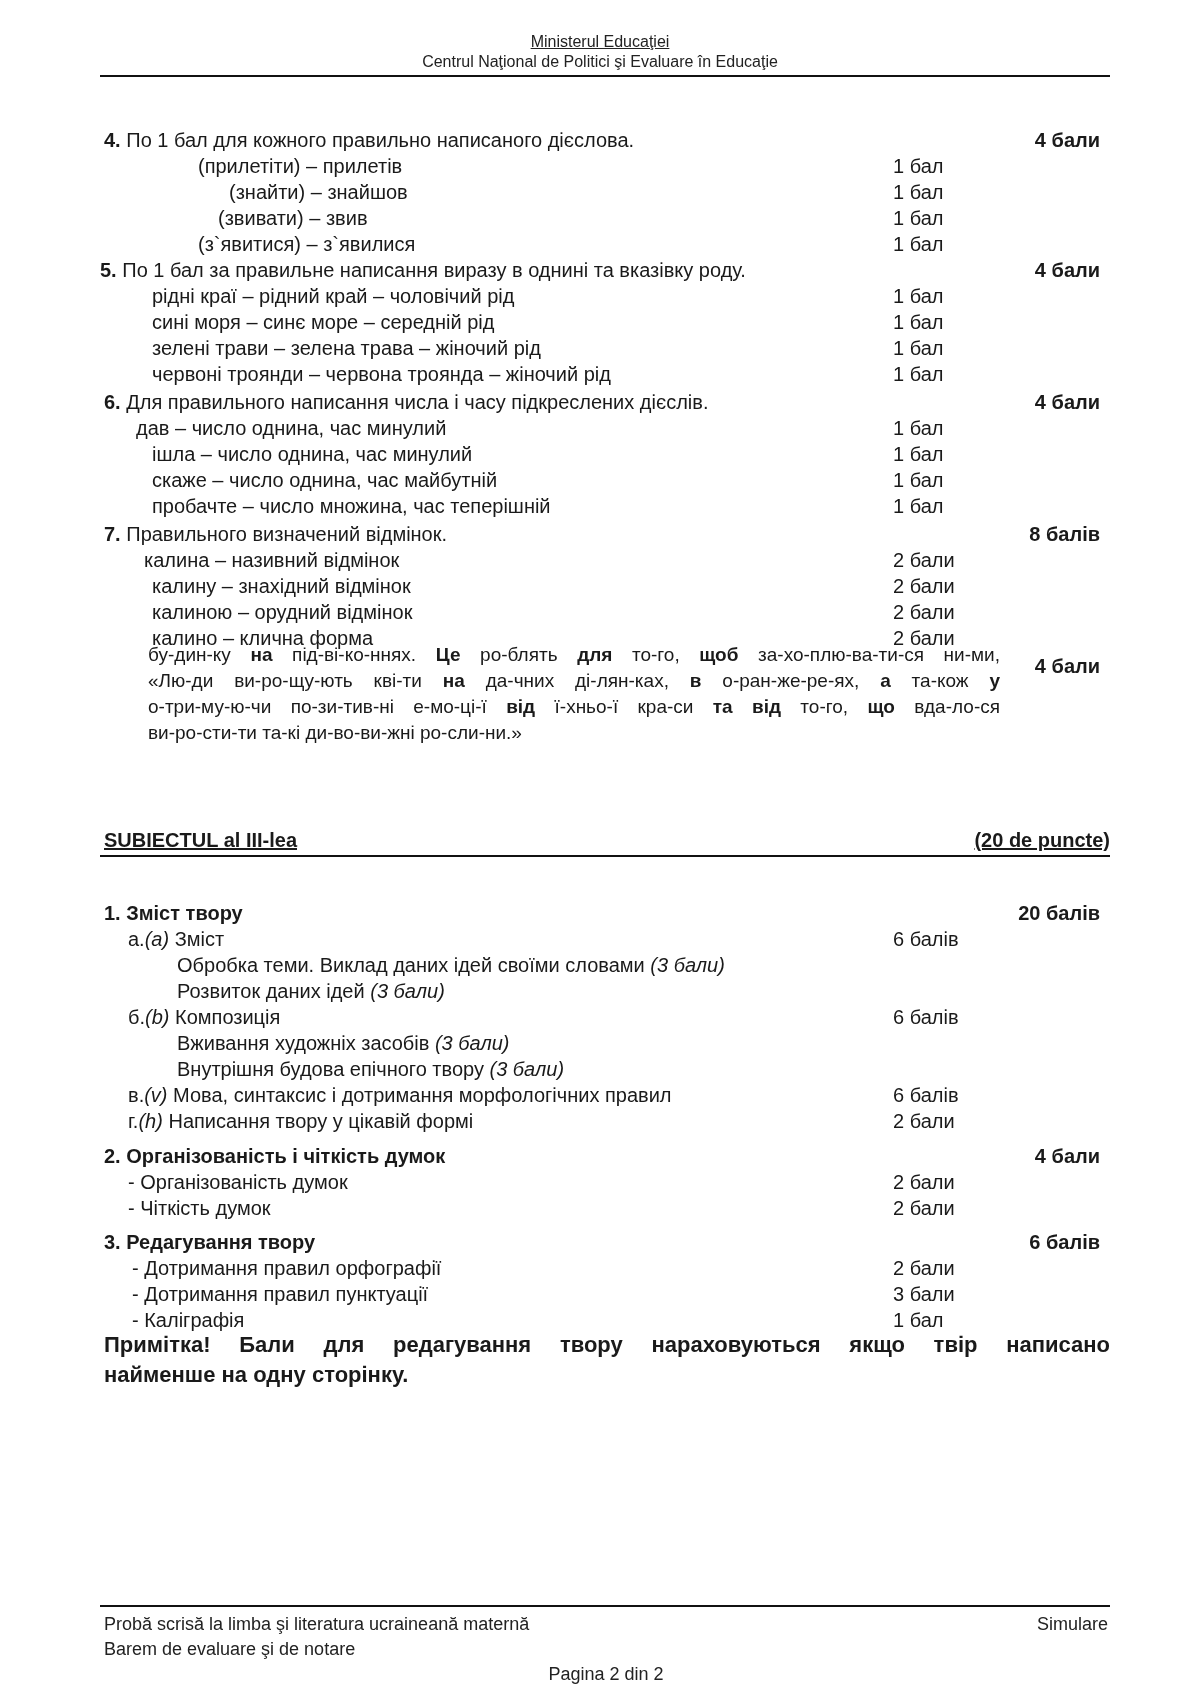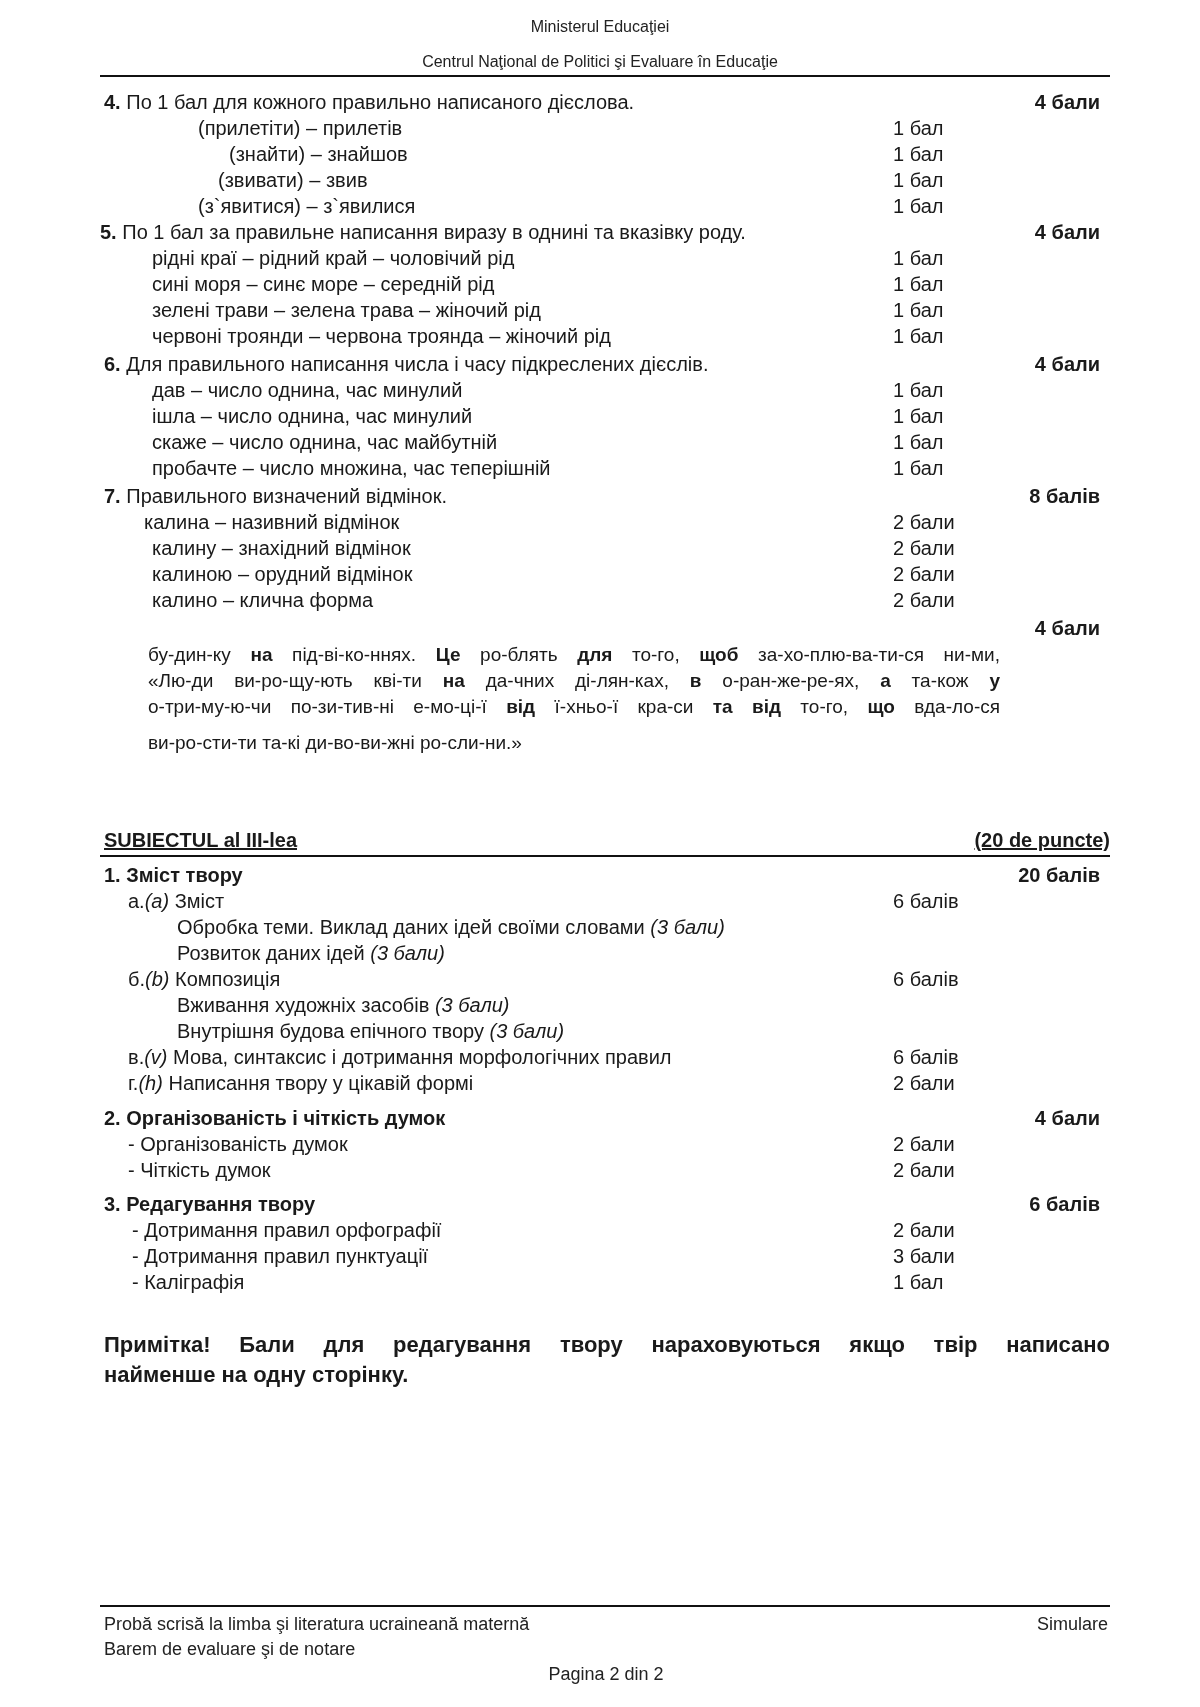--- a/index.html
+++ b/index.html
@@ -1,30 +1,30 @@
 <!DOCTYPE html>
 <html><head>
 <meta charset="utf-8">
 <style>
   html,body{margin:0;padding:0;background:#fff;}
   body{width:1200px;height:1707px;position:relative;font-family:"Liberation Sans",sans-serif;color:#1a1a1a;overflow:hidden;}
   .hdr{position:absolute;left:0;width:1200px;text-align:center;font-size:16px;line-height:20px;color:#222;}
-  .hdr1{top:17px;}
+  .hdr1{top:32px;text-decoration:underline;}
   .hdr2{top:52px;}
   .rule{position:absolute;left:100px;width:1010px;height:0;border-top:2px solid #111;}
-  .row{position:absolute;left:0;width:1200px;height:26px;font-size:20px;line-height:26px;white-space:nowrap;}
+  .row{position:absolute;left:0;width:1200px;height:26px;font-size:20px;line-height:26px;white-space:nowrap;margin-top:38px;}
   .row .t{position:absolute;}
   .row .p{position:absolute;left:893px;text-align:right;}
   .row .tot{position:absolute;right:100px;font-weight:bold;text-align:right;}
   .num{font-weight:bold;}
   .b{font-weight:bold;}
   .i{font-style:italic;}
   .quote{position:absolute;left:148px;width:852px;font-size:19px;line-height:26px;}
   .qline{white-space:nowrap;text-align:justify;text-align-last:justify;height:26px;}
-  .qline.last{text-align-last:left;margin-top:10px;}
+  .qline.last{text-align-last:left;}
   .subj{position:absolute;left:104px;top:829px;font-size:20px;font-weight:bold;text-decoration:underline;}
   .subj-pts{position:absolute;right:90px;top:829px;font-size:20px;font-weight:bold;text-decoration:underline;}
   .sec{font-weight:bold;}
   .note{position:absolute;left:104px;width:1006px;top:1330px;font-size:22px;line-height:30px;font-weight:bold;text-align:justify;}
   .note .l1{text-align:justify;text-align-last:justify;white-space:nowrap;}
   .foot{position:absolute;font-size:18px;line-height:24px;color:#222;}
 </style>
 </head>
 <body>
 
@@ -72,21 +72,21 @@
 <div class="row" style="top:323px">
     <span class="t" style="left:152px">червоні троянди – червона троянда – жіночий рід</span>
     <span class="p">1 бал</span>
   </div>
 
 <div class="row" style="top:351px">
   <span class="t" style="left:104px"><span class="num">6.</span> <span>Для правильного написання числа і часу підкреслених дієслів.</span></span>
   <span class="tot">4 бали</span>
 </div>
 <div class="row" style="top:377px">
-    <span class="t" style="left:152px">дав – число однина, час минулий</span>
+    <span class="t" style="left:136px">дав – число однина, час минулий</span>
     <span class="p">1 бал</span>
   </div>
 <div class="row" style="top:403px">
     <span class="t" style="left:152px">ішла – число однина, час минулий</span>
     <span class="p">1 бал</span>
   </div>
 <div class="row" style="top:429px">
     <span class="t" style="left:152px">скаже – число однина, час майбутній</span>
     <span class="p">1 бал</span>
   </div>

